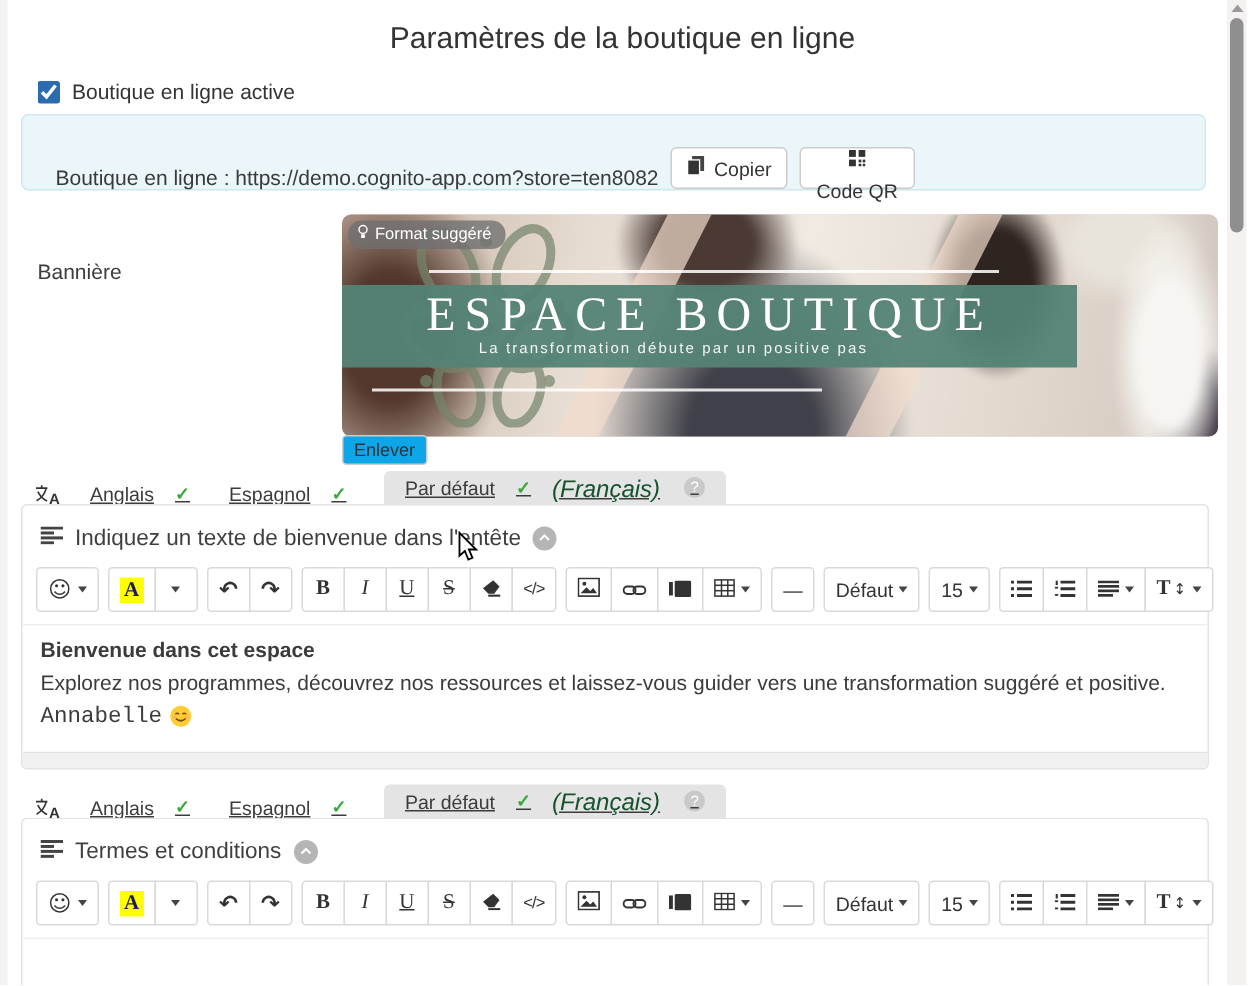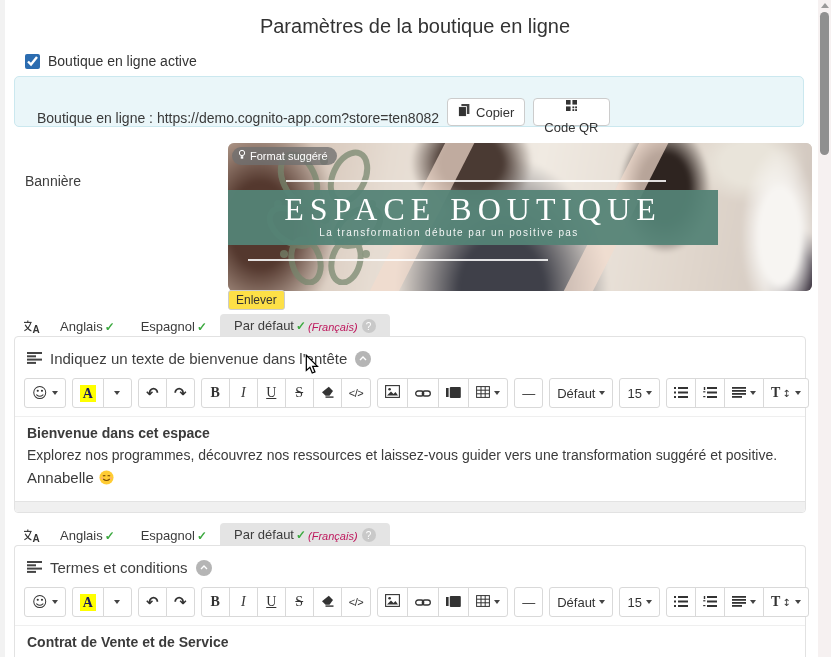--- a/index.html
+++ b/index.html
@@ -41,30 +41,30 @@
   .banner-line { position:absolute; height:1.5px; background:rgba(255,255,255,.85); }
   .line-top { left:58px; top:37px; width:380px; }
   .line-bottom { left:20px; top:116px; width:300px; }
   .banner-band { position:absolute; left:0; top:47px; width:490px; height:55px;
     background:rgba(84,131,118,.95); color:#fff; text-align:center; }
   .banner-band h2 { font-family:"Liberation Serif", serif; font-weight:400; font-size:32px;
     letter-spacing:6px; line-height:36px; margin-top:1px; white-space:nowrap; }
   .banner-band p { font-size:10px; letter-spacing:1.4px; color:rgba(255,255,255,.92); transform:translateX(-24px); }
   .format-badge { position:absolute; left:4px; top:4px; background:rgba(112,112,112,.78); color:#fff;
     border-radius:9px; font-size:11px; padding:2px 9px 3px 6px; display:flex; align-items:center; gap:4px; }
-  .remove-btn { position:absolute; left:228px; top:290px; background:#fde047; border:1px solid #ccc;
+  .remove-btn { position:absolute; left:228px; top:290px; background:#0ea5e9; border:1px solid #ccc;
     border-radius:3px; font-size:12px; padding:2px 7px; color:#333; cursor:pointer; }
 
   .tabs { position:absolute; left:14px; display:flex; align-items:flex-end; font-size:13px; color:#3c3c3c; }
   .tabs-1 { top:314px; } .tabs-2 { top:523px; }
   .translate-wrap { padding:3px 7px 5px 9px; display:flex; align-items:flex-end; }
-  .tab { padding:4px 13px 5px; display:flex; align-items:flex-end; gap:2px; cursor:pointer; }
-  .tab.active { background:#e4e4e4; border-radius:4px 4px 0 0; padding:4px 14px 6px; }
+  .tab { padding:4px 13px 5px; display:flex; align-items:flex-start; gap:14px; cursor:pointer;text-decoration:underline; }
+  .tab.active { background:#e4e4e4; border-radius:4px 4px 0 0; padding:4px 14px 6px;margin-left:12px; }
   .check { color:#3ba93f; font-weight:bold; font-size:12px; }
-  .suffix { font-style:italic; color:#be185d; font-size:11px; }
+  .suffix { font-style:italic; color:#14532d; font-size:16px; }
   .help-badge { width:14px; height:14px; border-radius:50%; background:#c9c9c9; color:#fff;
     font-size:10px; display:flex; align-items:center; justify-content:center; margin-left:2px; }
 
   .panel { position:absolute; left:14px; width:792px; background:#fff; border:1px solid #e2e2e2; border-radius:4px; }
   .panel-1 { top:336px; height:177px; }
   .panel-2 { top:545px; height:160px; border-bottom:none; }
   .panel-header { display:flex; align-items:center; gap:8px; padding:13px 12px 9px; font-size:15px; color:#3f3f3f; }
   .collapse-btn { width:16px; height:16px; border-radius:50%; background:#b5b5b5; display:flex;
     align-items:center; justify-content:center; cursor:pointer; flex:0 0 auto; }
 
@@ -86,21 +86,21 @@
   .b-strike { text-decoration:line-through; font-family:"Liberation Serif", serif; font-size:14px; }
   .b-code { font-size:11px; letter-spacing:-.5px; }
   .color-a { background:#ffff00; font-weight:bold; font-family:"Liberation Serif", serif;
     font-size:14px; padding:0 3px; line-height:17px; color:#1a1a5e; }
   .t-height { font-family:"Liberation Serif", serif; font-weight:bold; font-size:14px; }
   .updown { font-size:10px; margin-left:-2px; }
 
   .editor-content { padding:6px 12px 4px; font-size:14px; color:#3b3b3b; cursor:text; }
   .editor-content .heading { font-weight:bold; line-height:21px; }
   .editor-content .body-line { line-height:22px; }
-  .signature { font-family:Liberation Sans, sans-serif; font-size:15px; display:flex; align-items:center; gap:5px; line-height:23px; }
+  .signature { font-family:Liberation Mono, monospace; font-size:15px; display:flex; align-items:center; gap:5px; line-height:23px; }
   .statusbar { position:absolute; left:0; right:0; bottom:0; height:11px; background:#f0f0f0;
     border-top:1px solid #e3e3e3; border-radius:0 0 4px 4px; cursor:ns-resize; }
 
   .scroll-track { position:absolute; right:9px; top:0; width:13px; height:657px; background:#f6f1f1; }
   .scroll-thumb { position:absolute; right:11px; top:12px; width:9px; height:143px; background:#8f8f8f; border-radius:5px; cursor:grab; }
   .scroll-arrow { position:absolute; right:11px; top:3px; width:0; height:0;
     border-left:4.5px solid transparent; border-right:4.5px solid transparent; border-bottom:5px solid #9a9a9a; }
 
   .mouse-cursor { position:absolute; left:305px; top:354px; pointer-events:none; }
 </style>
@@ -569,23 +569,20 @@
             <span class="caret"></span>
           </button>
         <button class="tbtn">
             <span class="t-height">T</span>
             <span class="glyph updown">↕</span>
             <span class="caret"></span>
           </button>
       </div>
     </div>
 
-    <div class="editor-content">
-      <p class="heading">Contrat de Vente et de Service</p>
-    </div>
   </div>
 
   <div class="scroll-track"></div>
   <div class="scroll-arrow"></div>
   <div class="scroll-thumb"></div>
 
   <svg class="mouse-cursor" width="15" height="21" viewBox="0 0 12 17">
     <path d="M1 1v12.3l2.9-2.5 1.9 4.6 2.2-.9-1.9-4.5H10z" fill="#fff" stroke="#000" stroke-width="1"></path>
   </svg>
 </div>

